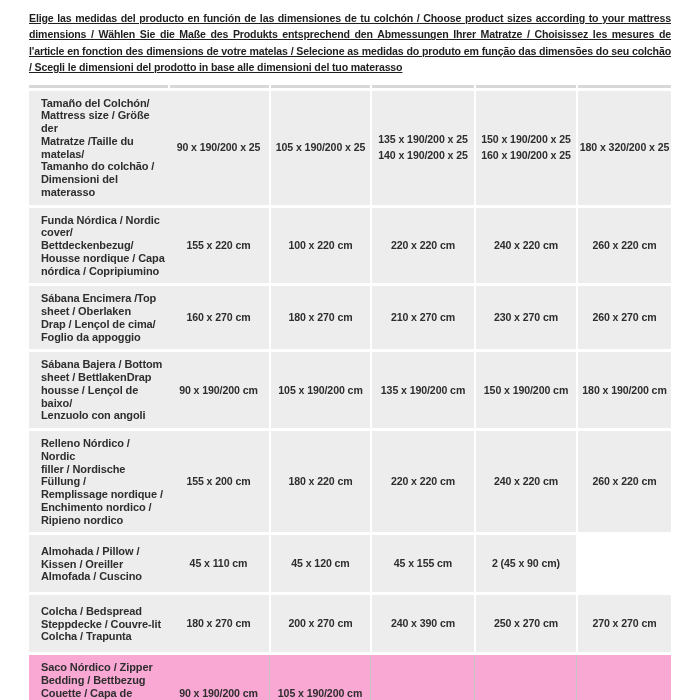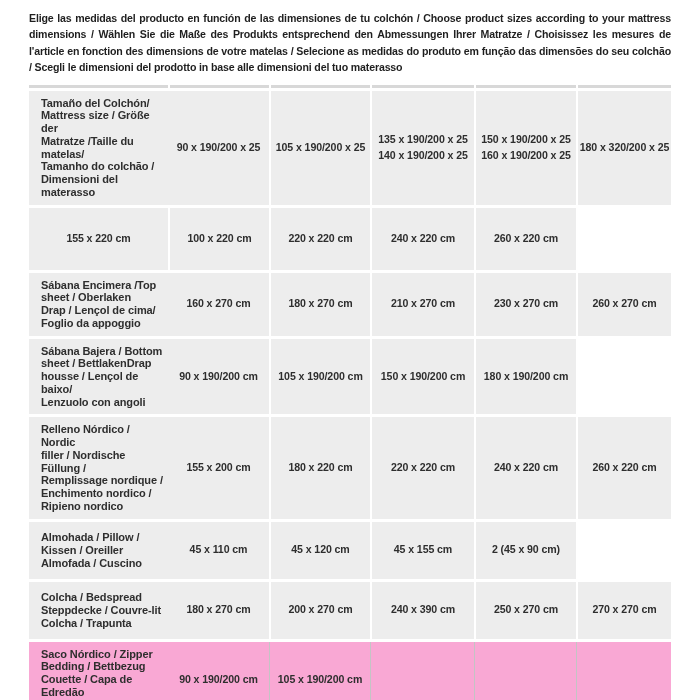--- a/index.html
+++ b/index.html
@@ -5,21 +5,21 @@
   html,body { margin:0; padding:0; }
   body {
     width:700px; height:700px; background:#ffffff; overflow:hidden;
     font-family:"Liberation Sans", sans-serif;
     -webkit-font-smoothing:antialiased;
   }
   .page { padding:10px 29px 0 29px; }
 
   .intro, .note {
     font-size:10.6px; font-weight:700; color:#1f1f1f;
-    text-align:justify; line-height:1.55; letter-spacing:-0.15px;
+    text-align:justify; line-height:1.55; letter-spacing:-0.15px;text-decoration:underline;
   }
   .intro { margin-bottom:9px; }
   .note  { margin-top:10px; }
 
   .grid6 { display:grid; grid-template-columns:139px 101px 101px 104px 102px 95px; }
 
   .strip span { height:3px; background:#d8d8d8; display:block; }
   .strip span.sep { border-left:2px solid #ffffff; }
 
   .trow { margin-top:3px; }
@@ -66,20 +66,24 @@
       <div class="cell val">90 x 190/200 x 25</div>
       <div class="cell val sep">105 x 190/200 x 25</div>
       <div class="cell val sep">135 x 190/200 x 25
 140 x 190/200 x 25</div>
       <div class="cell val sep">150 x 190/200 x 25
 160 x 190/200 x 25</div>
       <div class="cell val sep">180 x 320/200 x 25</div>
     </div>
 
     <div class="grid6 trow" style="min-height:62px">
+      <div class="cell label">Funda Nórdica /  Nordic
+cover/ Bettdeckenbezug/
+Housse nordique  / Capa
+nórdica / Copripiumino</div>
       <div class="cell val">155 x 220 cm</div>
       <div class="cell val sep">100 x 220 cm</div>
       <div class="cell val sep">220 x 220 cm</div>
       <div class="cell val sep">240 x 220 cm</div>
       <div class="cell val sep">260 x 220 cm</div>
     </div>
 
     <div class="grid6 trow" style="min-height:60px">
       <div class="cell label">Sábana Encimera /Top
 sheet / Oberlaken
@@ -92,20 +96,21 @@
       <div class="cell val sep">260 x 270 cm</div>
     </div>
 
     <div class="grid6 trow" style="min-height:64px">
       <div class="cell label">Sábana Bajera / Bottom
 sheet / BettlakenDrap
 housse / Lençol de baixo/
 Lenzuolo con angoli</div>
       <div class="cell val">90 x 190/200 cm</div>
       <div class="cell val sep">105 x 190/200 cm</div>
+      <div class="cell val sep">135 x 190/200 cm</div>
       <div class="cell val sep">150 x 190/200 cm</div>
       <div class="cell val sep">180 x 190/200 cm</div>
     </div>
 
     <div class="grid6 trow" style="min-height:74px">
       <div class="cell label">Relleno Nórdico / Nordic
 filler / Nordische Füllung /
 Remplissage nordique /
 Enchimento nordico /
 Ripieno nordico</div>

